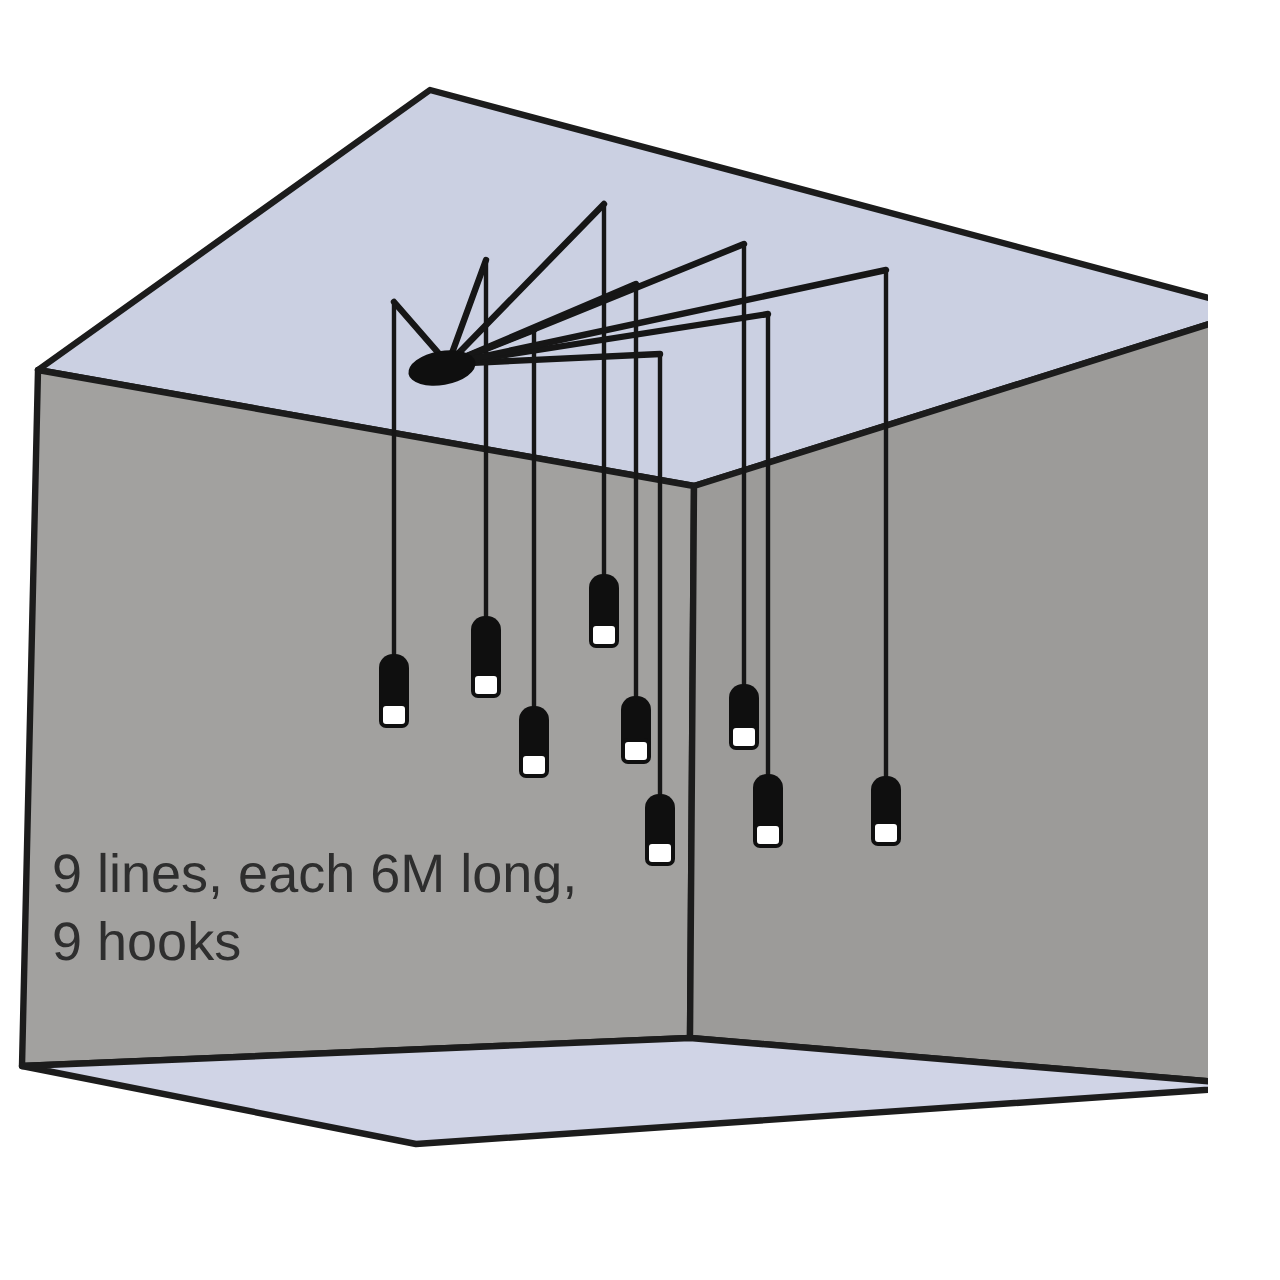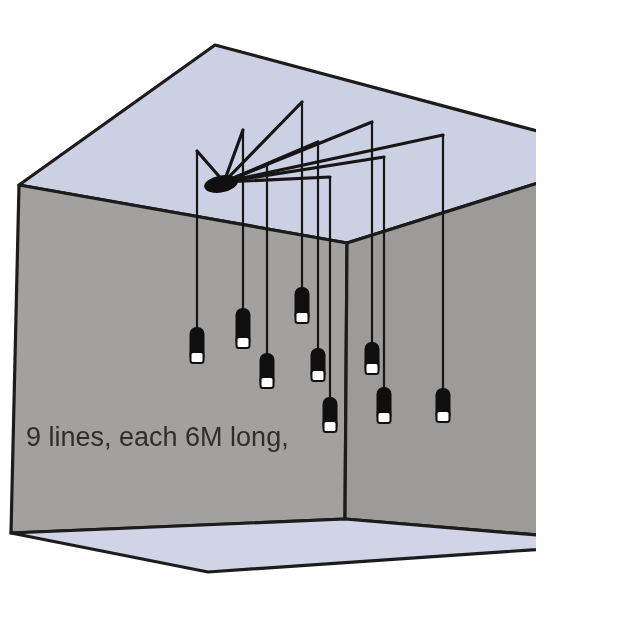--- a/index.html
+++ b/index.html
@@ -3,21 +3,21 @@
 <meta charset="utf-8">
 <style>
   html, body {
     margin: 0;
     padding: 0;
     background: #ffffff;
     font-family: "Liberation Sans", "DejaVu Sans", sans-serif;
   }
   .stage {
     position: relative;
-    width: 536px;
+    width: 604px;
     height: 640px;
     background: #ffffff;
     overflow: hidden;
   }
   .stage svg {
     position: absolute;
     left: 0;
     top: 0;
   }
   .caption {
@@ -74,14 +74,15 @@
       <rect x="323.5" y="421" width="13" height="11" rx="2.5" ry="2.5" fill="#ffffff" stroke="#0f0f0f" stroke-width="2"></rect>
       <rect x="364.5" y="342" width="15" height="32" rx="7" ry="7" fill="#0f0f0f"></rect>
       <rect x="365.5" y="363" width="13" height="11" rx="2.5" ry="2.5" fill="#ffffff" stroke="#0f0f0f" stroke-width="2"></rect>
       <rect x="376.5" y="387" width="15" height="36" rx="7" ry="7" fill="#0f0f0f"></rect>
       <rect x="377.5" y="412" width="13" height="11" rx="2.5" ry="2.5" fill="#ffffff" stroke="#0f0f0f" stroke-width="2"></rect>
       <rect x="435.5" y="388" width="15" height="34" rx="7" ry="7" fill="#0f0f0f"></rect>
       <rect x="436.5" y="411" width="13" height="11" rx="2.5" ry="2.5" fill="#ffffff" stroke="#0f0f0f" stroke-width="2"></rect>
     </svg>
   <div class="caption" style="color: rgb(46, 46, 46);">
     <div>9 lines, each 6M long,</div>
+    <div>9 hooks</div>
   </div>
 </div>
 
 </body></html>

